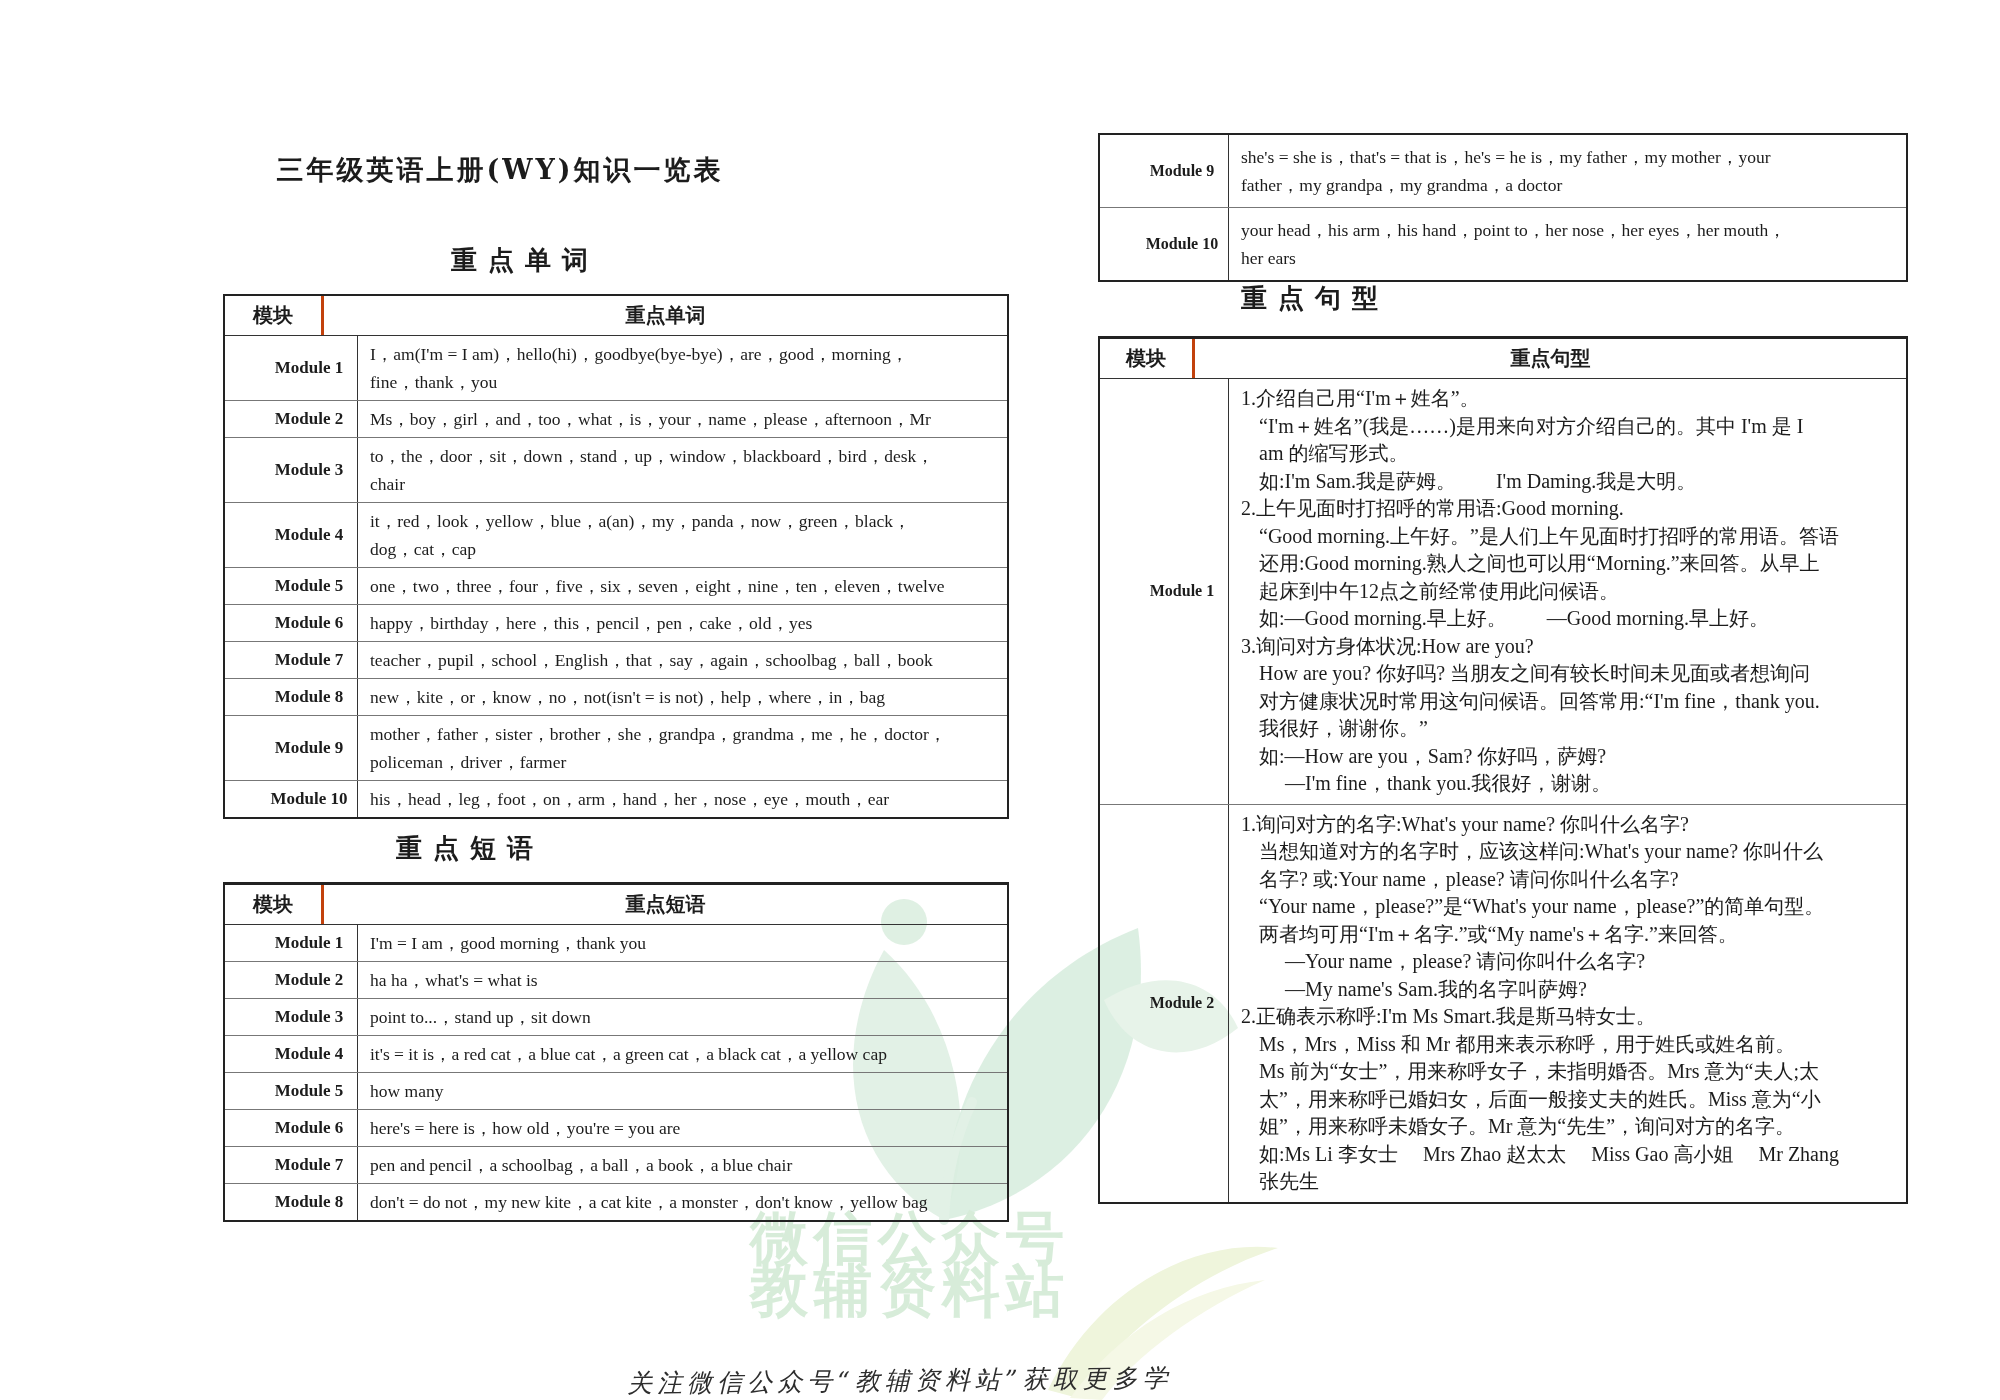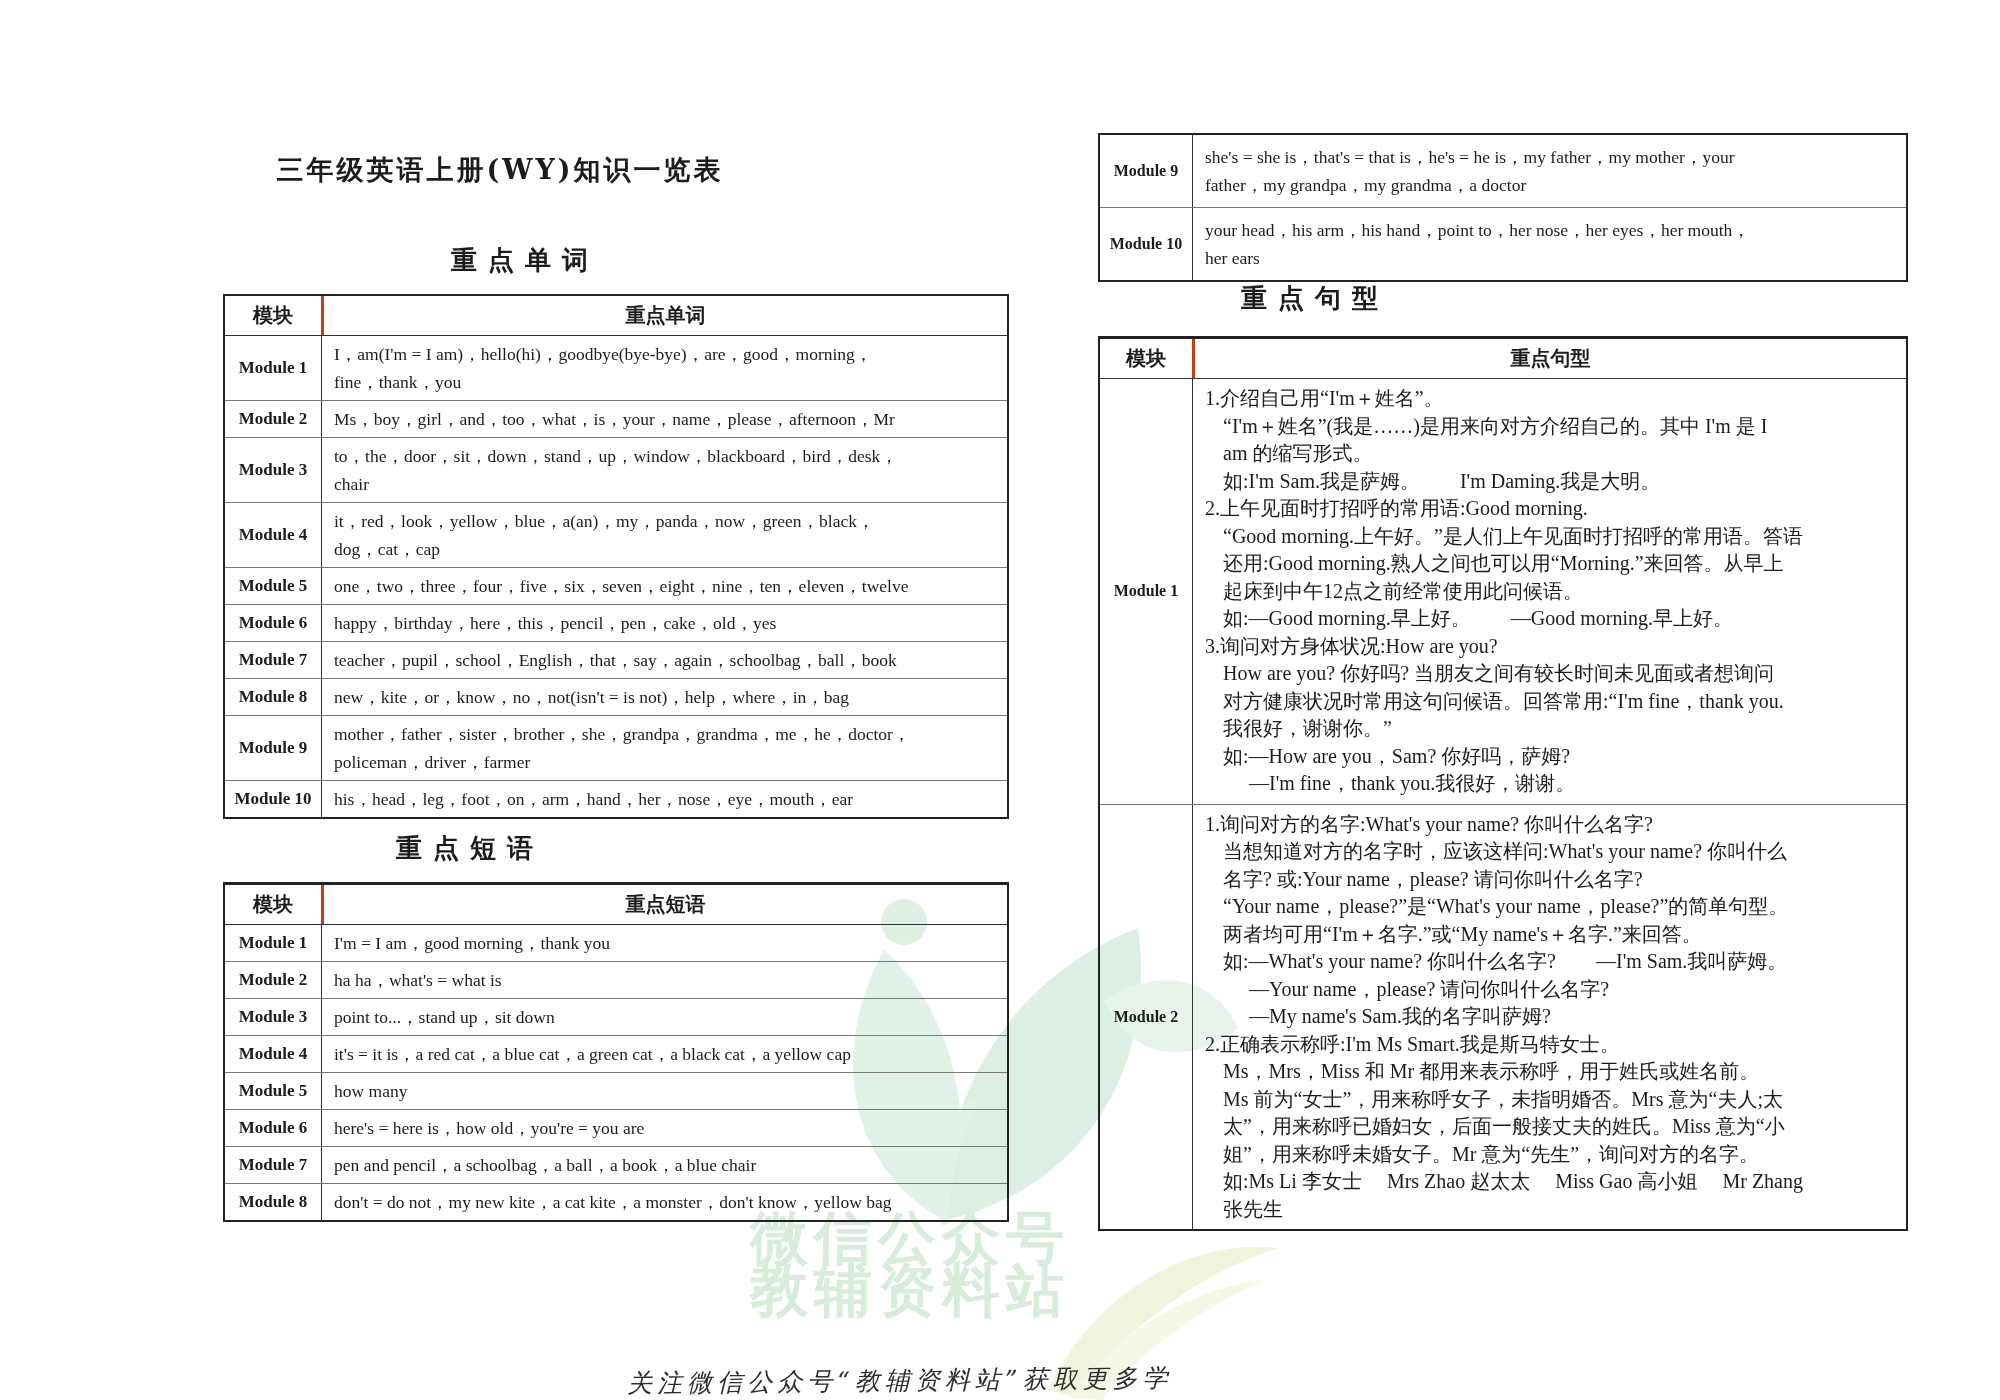--- a/index.html
+++ b/index.html
@@ -24,21 +24,21 @@
 
   .tbl { position:absolute; border:2px solid #222; background:transparent; }
   .tbl.thicktop { border-top-width:3px; }
   .thead { display:flex; border-bottom:1px solid #333; font-weight:bold; }
   .thead .hm { flex:0 0 auto; width:96px; text-align:center; border-right:3px solid #c2410c;
                padding:6px 0; line-height:27px; font-size:20px; }
   .thead .hc { flex:1; text-align:center; padding:6px 0; line-height:27px; font-size:20px; }
   .tbody .trow { display:flex; }
   .tbody .trow + .trow { border-top:1px solid #777; }
   .tmod { flex:0 0 auto; width:96px; display:flex; align-items:center; justify-content:center;
-          font-weight:bold; border-right:1px solid #333; font-size:17px; text-align:center; }
+          font-weight:bold; border-right:1px solid #333; font-size:17px; text-align:center;margin-left:36px; }
   .tcon { flex:1; padding:4px 10px 4px 12px; font-size:17.5px; line-height:28px; white-space:pre-line; }
 
   #t-words    { left:223px; top:294px;  width:782px; }
   #t-phrases  { left:223px; top:882px;  width:782px; }
   #t-cont     { left:1098px; top:133px; width:806px; }
   #t-sent     { left:1098px; top:336px; width:806px; }
 
   .rt .tmod { width:92px; font-size:16px; }
   .rt .thead .hm { width:92px; }
   #t-cont .tcon { padding:8px 12px; }
@@ -225,21 +225,20 @@
             </div>
           </div>
           <div class="trow">
             <div class="tmod">Module 2</div>
             <div class="tcon">
               <div class="ln ind0">1.询问对方的名字:What's your name? 你叫什么名字?</div>
               <div class="ln ind1">当想知道对方的名字时，应该这样问:What's your name? 你叫什么</div>
               <div class="ln ind1">名字? 或:Your name，please? 请问你叫什么名字?</div>
               <div class="ln ind1">“Your name，please?”是“What's your name，please?”的简单句型。</div>
               <div class="ln ind1">两者均可用“I'm＋名字.”或“My name's＋名字.”来回答。</div>
-              <div class="ln ind1">如:—What's your name? 你叫什么名字?　　—I'm Sam.我叫萨姆。</div>
               <div class="ln ind2">—Your name，please? 请问你叫什么名字?</div>
               <div class="ln ind2">—My name's Sam.我的名字叫萨姆?</div>
               <div class="ln ind0">2.正确表示称呼:I'm Ms Smart.我是斯马特女士。</div>
               <div class="ln ind1">Ms，Mrs，Miss 和 Mr 都用来表示称呼，用于姓氏或姓名前。</div>
               <div class="ln ind1">Ms 前为“女士”，用来称呼女子，未指明婚否。Mrs 意为“夫人;太</div>
               <div class="ln ind1">太”，用来称呼已婚妇女，后面一般接丈夫的姓氏。Miss 意为“小</div>
               <div class="ln ind1">姐”，用来称呼未婚女子。Mr 意为“先生”，询问对方的名字。</div>
               <div class="ln ind1">如:Ms Li 李女士　 Mrs Zhao 赵太太　 Miss Gao 高小姐　 Mr Zhang</div>
               <div class="ln ind1">张先生</div>
             </div>

